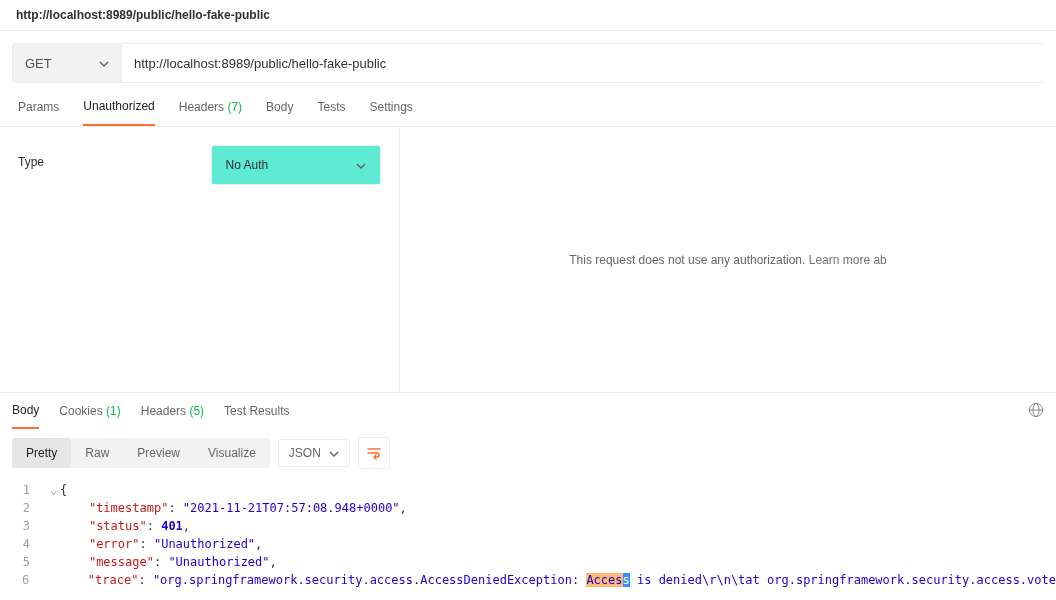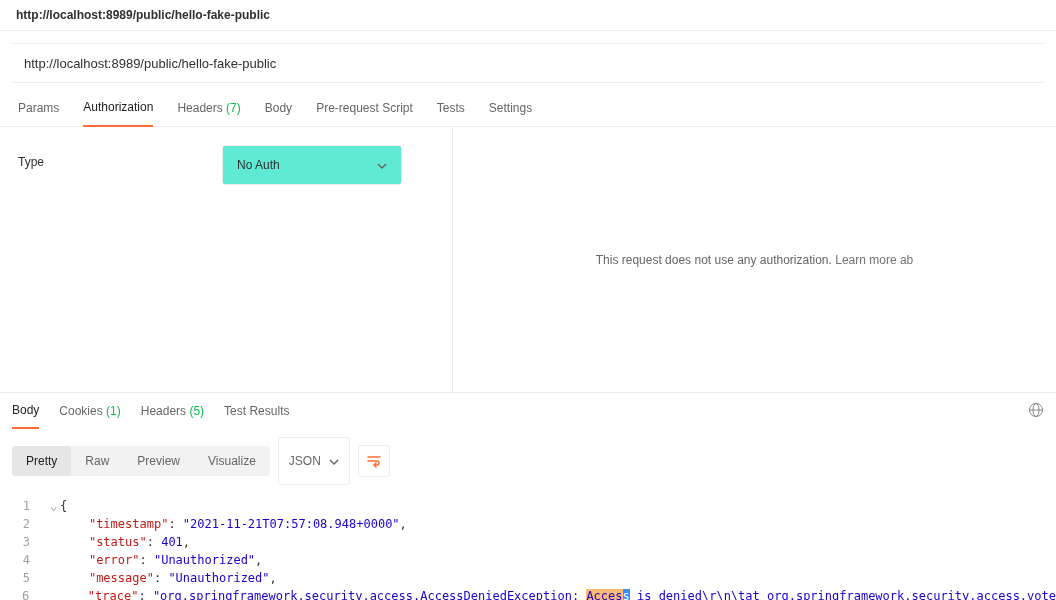--- a/index.html
+++ b/index.html
@@ -4,81 +4,86 @@
 <style>
   * { box-sizing: border-box; margin: 0; padding: 0; }
   body { font-family: -apple-system, BlinkMacSystemFont, "Segoe UI", Arial, sans-serif; font-size: 12px; color: #212121; background: #fff; width: 1056px; overflow: hidden; }
   .url-bar { padding: 8px 16px; font-size: 12px; font-weight: 600; color: #303030; border-bottom: 1px solid #ededed; }
   .req-row { display: flex; margin: 12px 12px 0 12px; }
   .method-select { display: flex; align-items: center; background: #f2f2f2; border: 1px solid #ededed; border-radius: 3px 0 0 3px; padding: 0 12px; height: 40px; cursor: pointer; min-width: 110px; }
   .method-select .label { font-size: 13px; color: #505050; flex: 1; }
   .chevron { width: 10px; height: 10px; display:inline-block; }
   .chevron svg { width:10px; height:10px; }
   .url-input { flex:1; height:40px; border:1px solid #ededed; border-left:none; border-right:none; padding: 0 12px; font-size:13px; color:#303030; background:#fff; outline:none; }
-  .tabs-row { display:flex; gap: 24px; padding: 0 18px; margin-top: 6px; border-bottom:1px solid #ededed; height: 38px; align-items:center; }
+  .tabs-row { display:flex; gap: 24px; padding: 0 18px; margin-top: 6px; border-bottom:1px solid #ededed; height: 38px; align-items:flex-end; }
   .tab { font-size: 12px; color:#666; cursor:pointer; height:38px; display:flex; align-items:center; }
   .tab.active { color:#212121; border-bottom: 2px solid #ff6c37; }
   .count-green { color:#0cbb52; }
   .auth-area { display:flex; border-bottom:1px solid #ededed; height: 266px; }
-  .auth-left { width: 453px; border-right:1px solid #ededed; padding: 18px; display:flex; align-items:flex-start; gap: 24px; }
+  .auth-left { width: 400px; border-right:1px solid #ededed; padding: 18px; display:flex; align-items:flex-start; gap: 24px; }
   .auth-label { font-size: 12px; color:#303030; width: 180px; padding-top:10px; }
   .auth-select { background:#5eead4; border:1px solid #ededed; border-radius:3px; height:40px; display:flex; align-items:center; padding: 0 14px; cursor:pointer; width: 180px; }
   .auth-select .val { flex:1; font-size:12px; color:#303030; }
   .auth-right { flex:1; display:flex; align-items:center; justify-content:center; }
   .auth-msg { font-size:12px; color:#666; }
   .auth-msg a { color:#737373; text-decoration:none; }
   .resp-tabs { display:flex; align-items:center; padding: 0 12px; height:36px; gap:20px; }
   .resp-tab { font-size:12px; color:#666; cursor:pointer; height:36px; display:flex; align-items:center; }
   .resp-tab.active { color:#212121; border-bottom:2px solid #ff6c37; }
   .resp-spacer { flex:1; }
   .globe-icon { color:#666; }
   .view-row { display:flex; align-items:center; padding: 8px 12px; gap:8px; }
   .seg { display:flex; background:#f2f2f2; border-radius:3px; overflow:hidden; }
   .seg-item { font-size:12px; color:#666; padding: 8px 14px; cursor:pointer; }
   .seg-item.active { background:#e6e6e6; color:#212121; border-radius:3px; }
-  .json-select { background:#fff; border:1px solid #ededed; border-radius:3px; height:48px; display:flex; align-items:center; padding:0 10px; cursor:pointer; gap:8px; }
+  .json-select { background:#fff; border:1px solid #ededed; border-radius:3px; height:28px; display:flex; align-items:center; padding:0 10px; cursor:pointer; gap:8px; }
   .json-select .val { font-size:12px; color:#666; }
   .wrap-btn { width:32px; height:32px; border:1px solid #ededed; border-radius:3px; display:flex; align-items:center; justify-content:center; cursor:pointer; }
   .code-area { font-family: "Menlo","Consolas",monospace; font-size: 12px; line-height: 18px; padding: 4px 0; }
   .code-line { display:flex; }
   .gutter { width: 50px; text-align:right; padding-right: 20px; color:#A0A0A0; user-select:none; }
   .code { white-space: pre; flex:1; }
   .tok-key { color:#c41a16; }
   .tok-str { color:#1c00cf; }
-  .tok-num { color:#1c00cf; }
+  .tok-num { color:#1c00cf;font-weight:bold; }
   .tok-punc { color:#303030; }
   .sel { background:#3390ff; color:#fff; }
   .caret-col { width:10px; color:#999; }
 </style>
 </head>
 <body>
 
 <div class="url-bar">
   <span>http://localhost:8989/public/hello-fake-public</span>
 </div>
 
 <div class="req-row">
+  <div class="method-select">
+    <span class="label">GET</span>
+    <span class="chevron">
+      <svg viewBox="0 0 10 10">
+          <path d="M1 3 L5 7 L9 3" fill="none" stroke="#666" stroke-width="1.5"></path>
+        </svg>
+    </span>
+  </div>
   <input class="url-input" value="http://localhost:8989/public/hello-fake-public" style="">
 </div>
 
 <div class="tabs-row">
   <div class="tab">
       <span>Params</span>
     </div>
   <div class="tab active">
-      <span>Authorization</span>
+      <span>Unauthorized</span>
     </div>
   <div class="tab">
     <span>Headers</span>&nbsp;<span class="count-green">(7)</span>
   </div>
   <div class="tab">
       <span>Body</span>
-    </div>
-  <div class="tab">
-      <span>Pre-request Script</span>
     </div>
   <div class="tab">
       <span>Tests</span>
     </div>
   <div class="tab">
       <span>Settings</span>
     </div>
 </div>
 
 <div class="auth-area">

